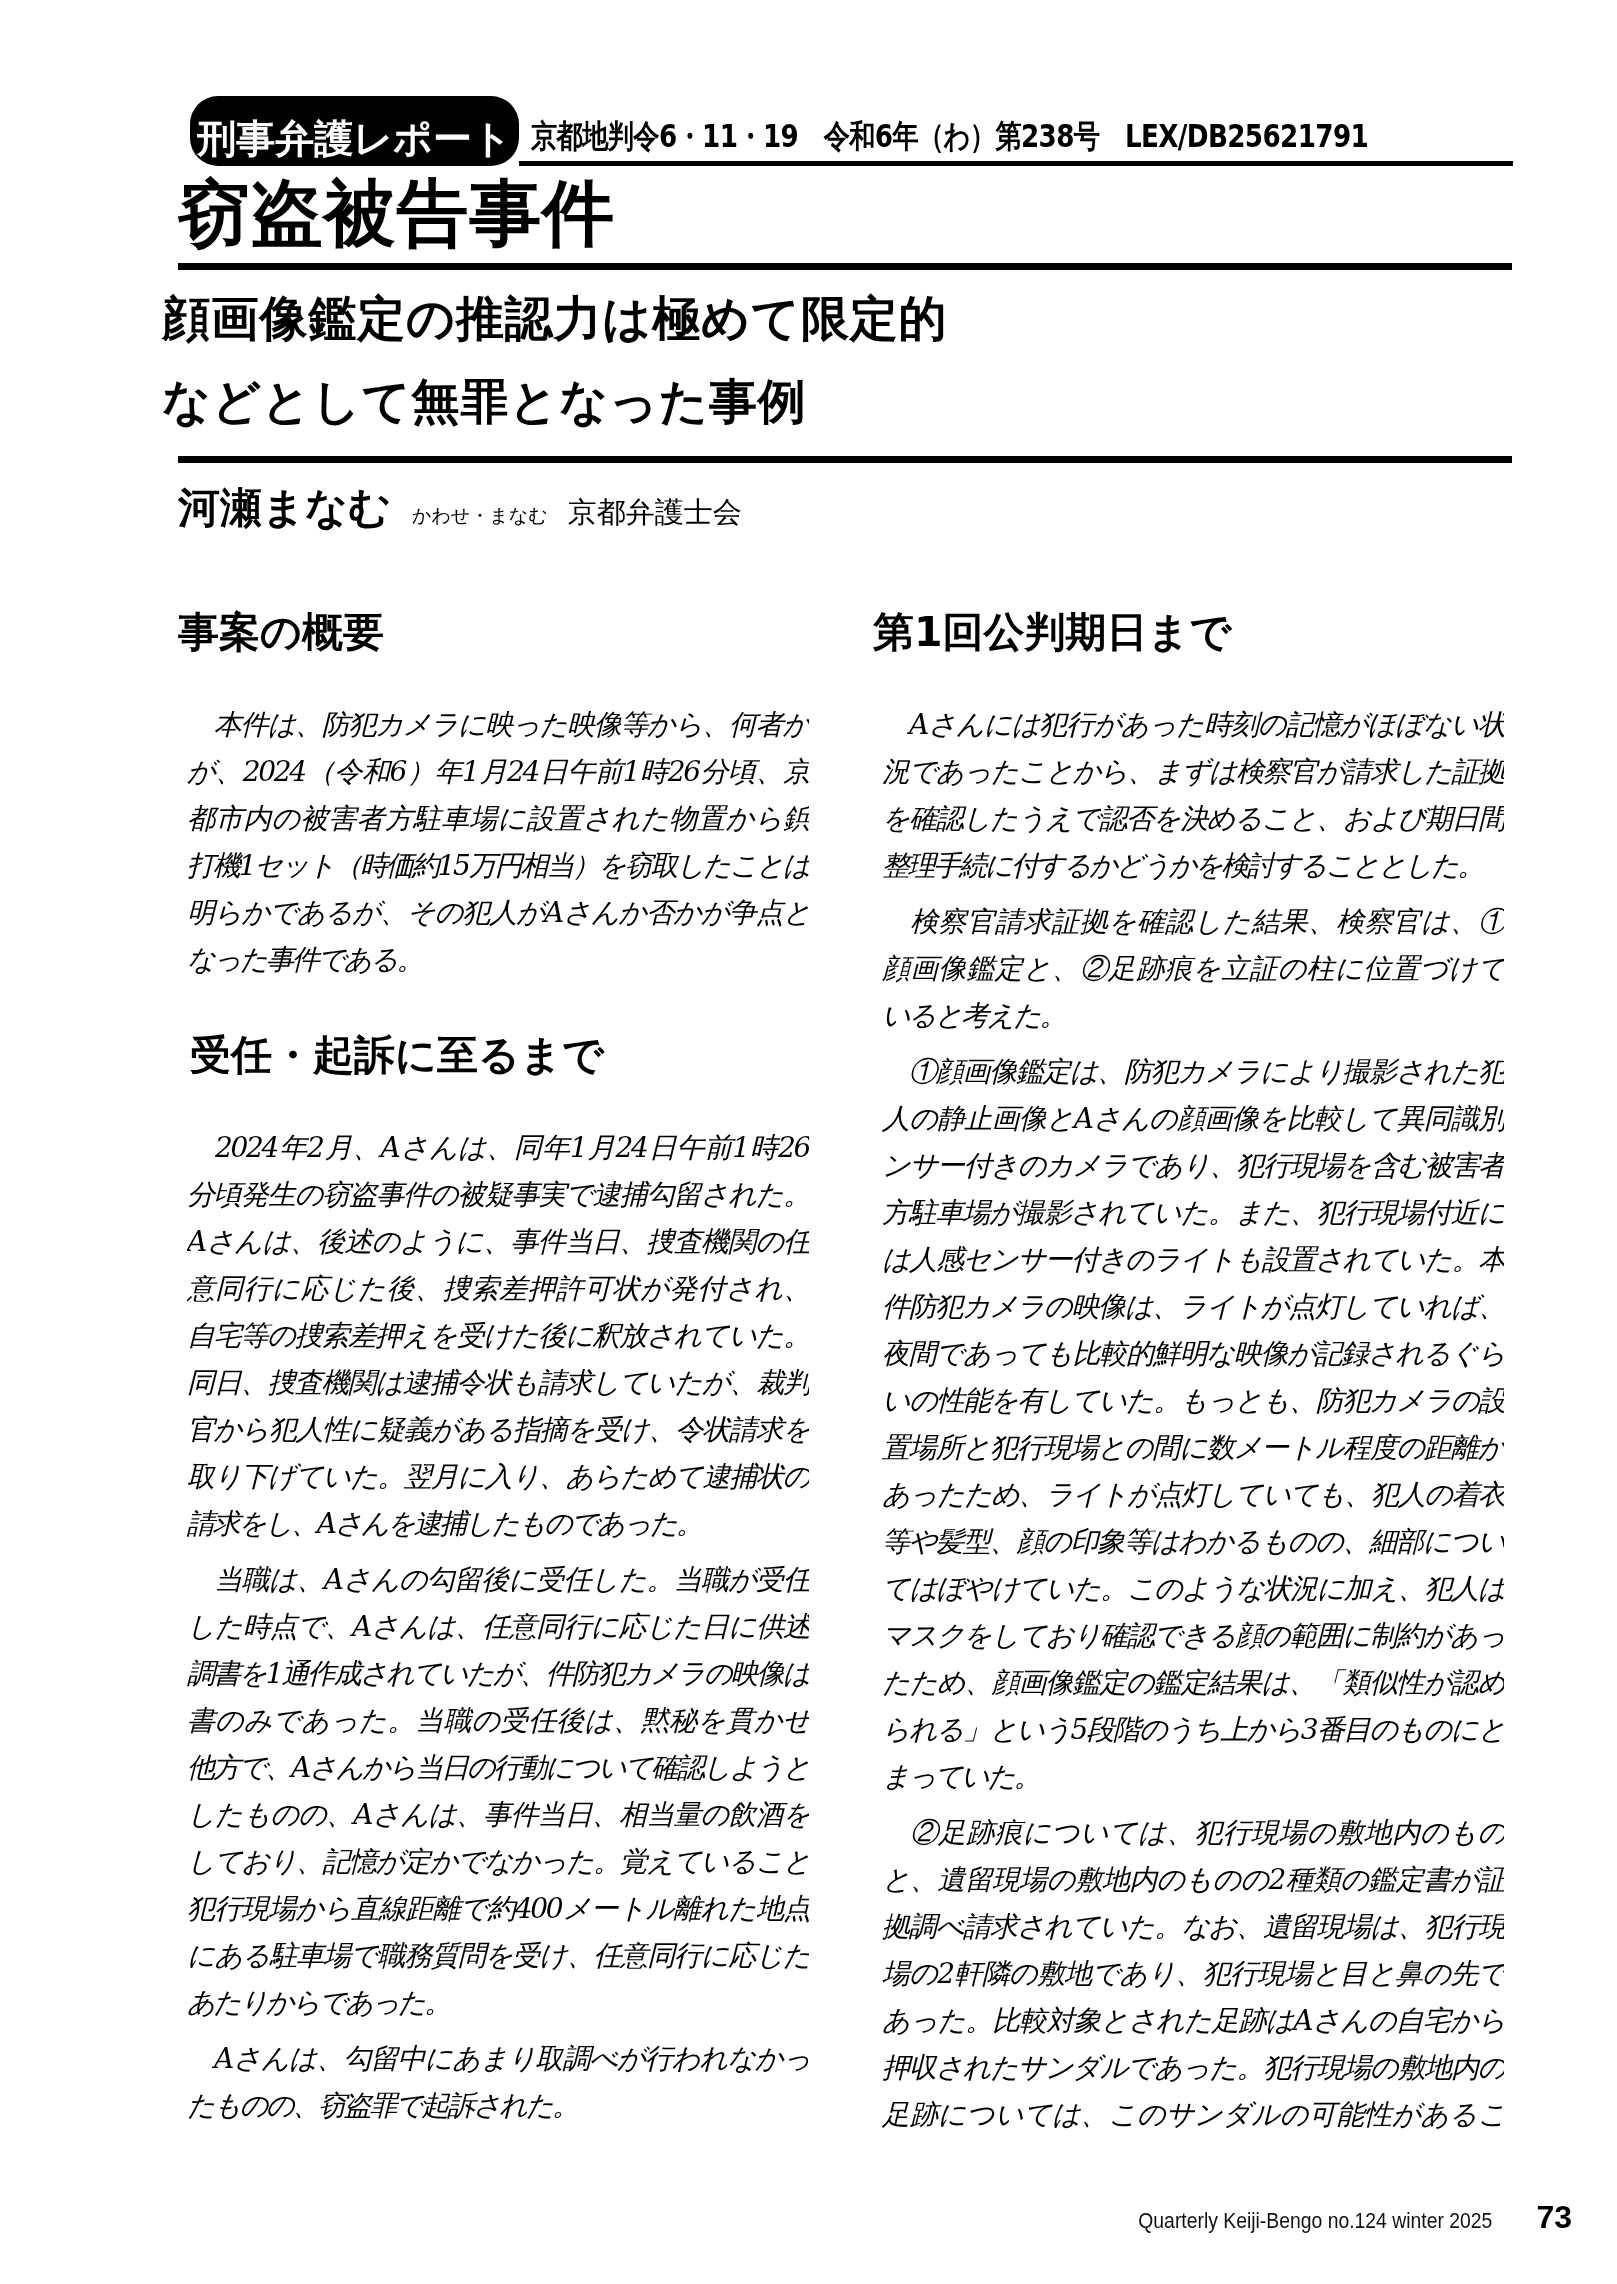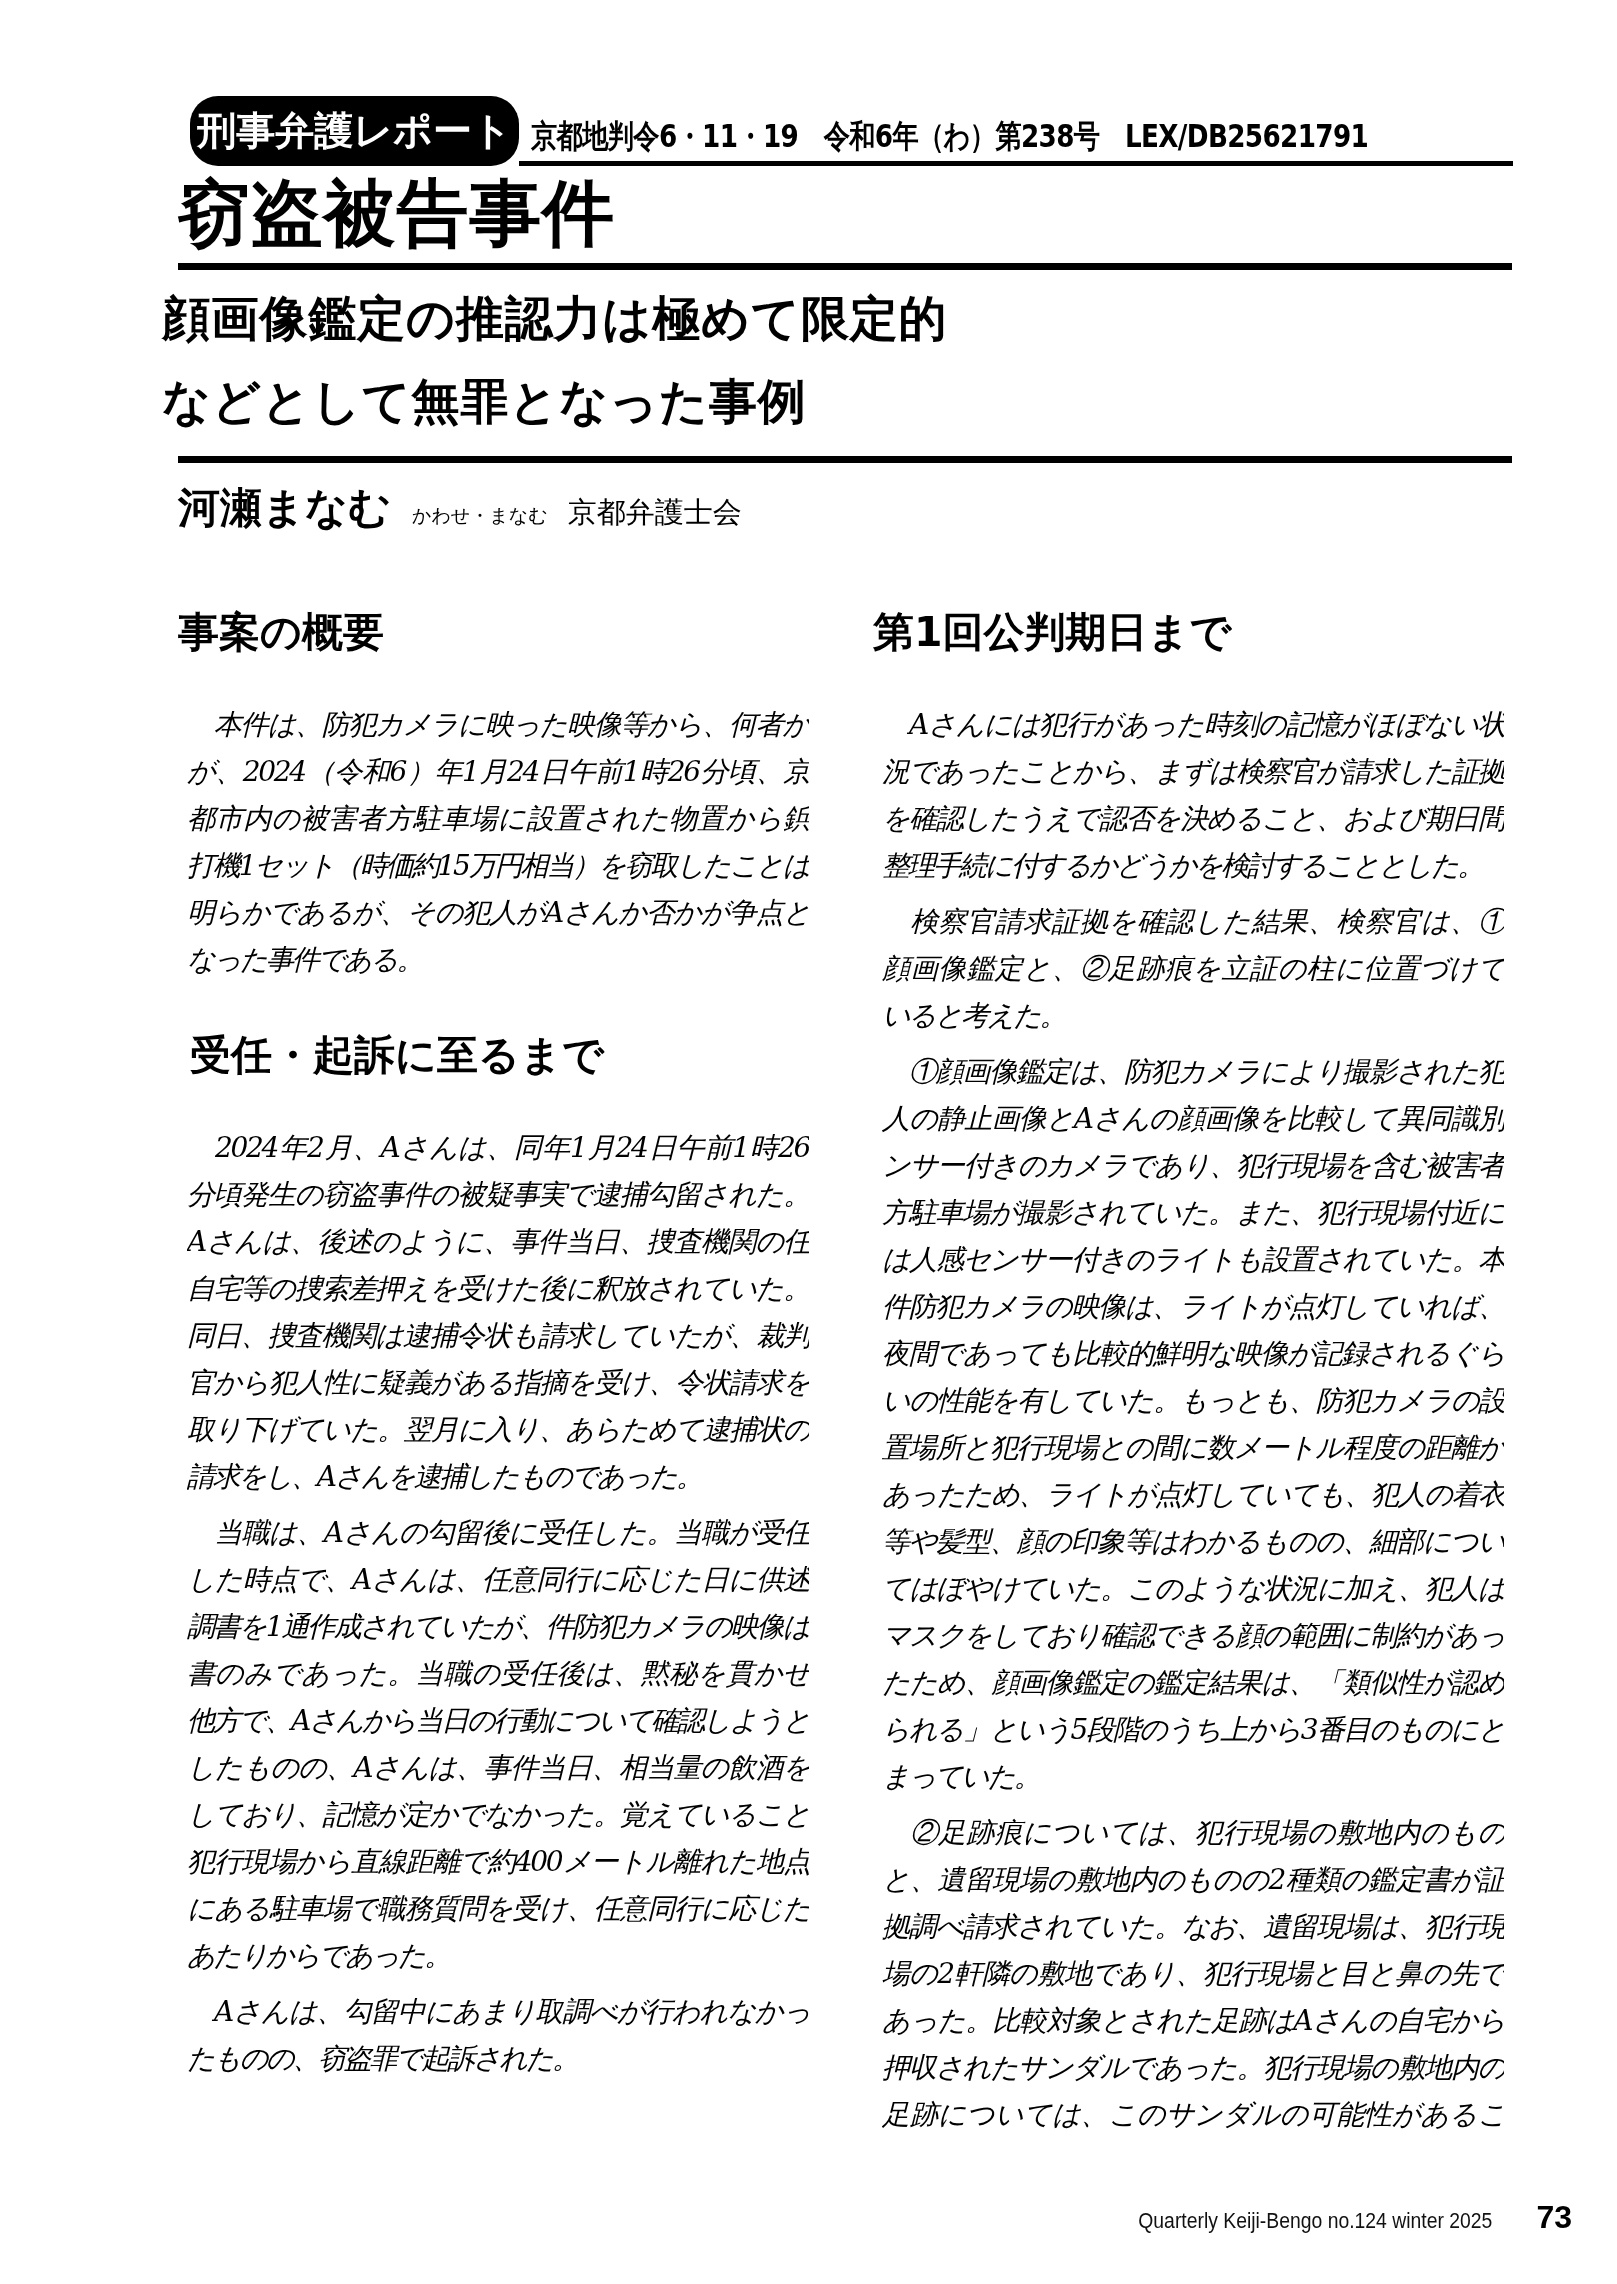--- a/index.html
+++ b/index.html
@@ -14,21 +14,21 @@
     overflow: hidden;
   }
 
   
   .kicker-box {
     position: absolute;
     left: 190px; top: 96px;
     width: 329px; height: 70px;
     background: #000000;
     color: #ffffff;
-    display: flex; align-items: center; justify-content: center;
+    display: flex; align-items: flex-end; justify-content: center;
     font-family: "DejaVu Sans", "Liberation Sans", sans-serif;
     font-weight: bold;
     font-size: 39px;
     white-space: nowrap;
     border-radius: 28px;
   }
   .kicker-meta {
     position: absolute;
     left: 531px; top: 117px;
     font-family: "DejaVu Sans", "Liberation Sans", sans-serif;
@@ -183,20 +183,21 @@
         <div class="tline">都市内の被害者方駐車場に設置された物置から鋲</div>
         <div class="tline">打機1セット（時価約15万円相当）を窃取したことは</div>
         <div class="tline">明らかであるが、その犯人がAさんか否かが争点と</div>
         <div class="tline">なった事件である。</div>
       </div>
       <div class="sec-heading">受任・起訴に至るまで</div>
       <div class="para">
         <div class="tline">　2024年2月、Aさんは、同年1月24日午前1時26</div>
         <div class="tline">分頃発生の窃盗事件の被疑事実で逮捕勾留された。</div>
         <div class="tline">Aさんは、後述のように、事件当日、捜査機関の任</div>
+        <div class="tline">意同行に応じた後、捜索差押許可状が発付され、</div>
         <div class="tline">自宅等の捜索差押えを受けた後に釈放されていた。</div>
         <div class="tline">同日、捜査機関は逮捕令状も請求していたが、裁判</div>
         <div class="tline">官から犯人性に疑義がある指摘を受け、令状請求を</div>
         <div class="tline">取り下げていた。翌月に入り、あらためて逮捕状の</div>
         <div class="tline">請求をし、Aさんを逮捕したものであった。</div>
       </div>
       <div class="para">
         <div class="tline">　当職は、Aさんの勾留後に受任した。当職が受任</div>
         <div class="tline">した時点で、Aさんは、任意同行に応じた日に供述</div>
         <div class="tline">調書を1通作成されていたが、件防犯カメラの映像は</div>

